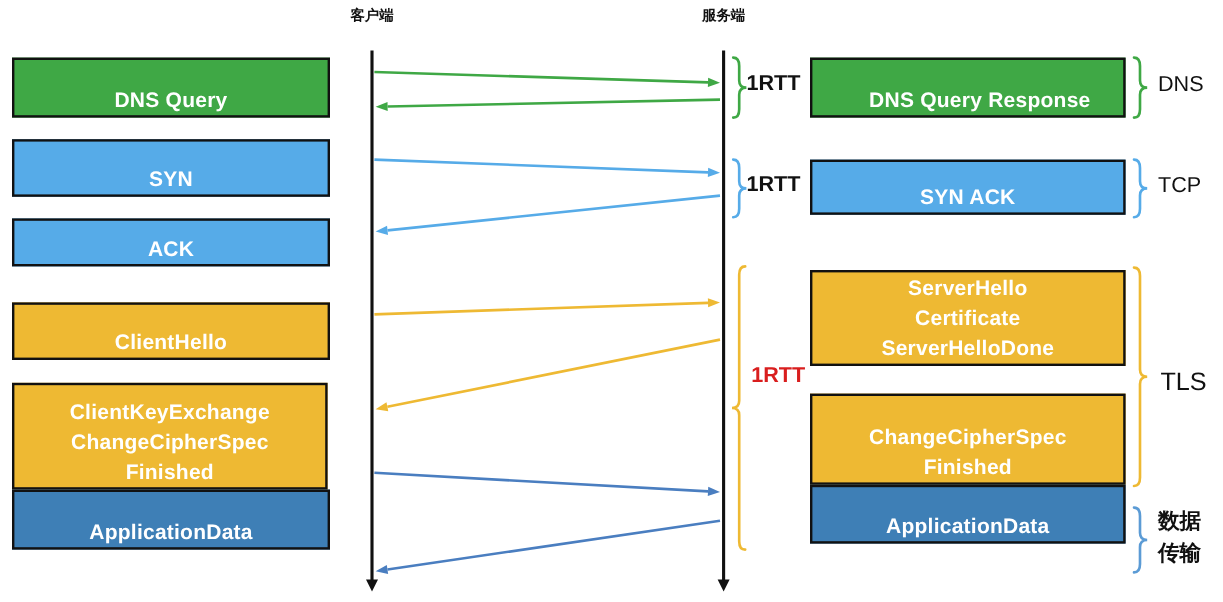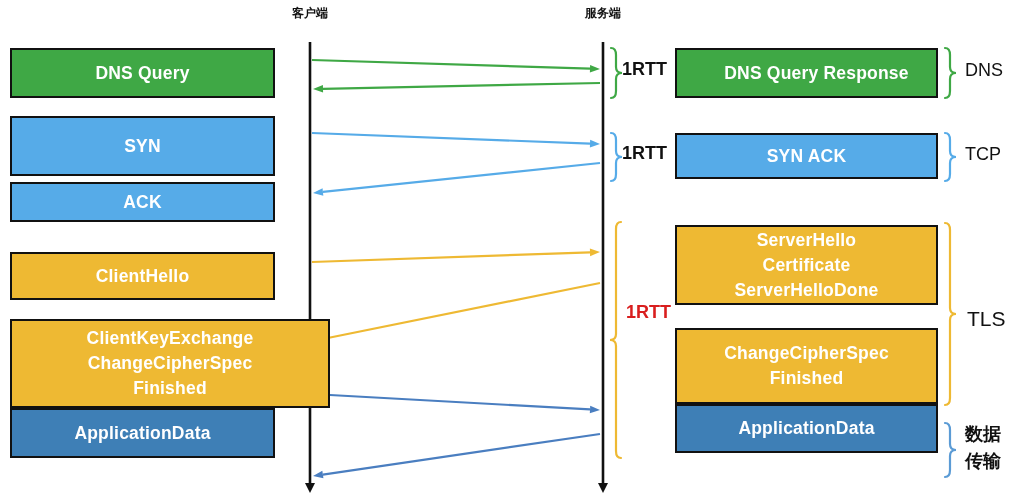--- a/index.html
+++ b/index.html
@@ -4,21 +4,21 @@
 <style>
   html,body { margin:0; padding:0; background:#fff; }
   .stage {
     position:relative; width:1019px; height:502px; background:#ffffff;
     font-family:"Liberation Sans","DejaVu Sans",sans-serif; overflow:hidden;
   }
   #layer { position:absolute; left:0; top:0; }
   .box {
     position:absolute; box-sizing:border-box; border:2px solid #111;
     color:#fff; font-weight:bold; font-size:17.5px; line-height:25px;
-    display:flex; flex-direction:column; align-items:center; justify-content:center;
+    display:flex; flex-direction:column; align-items:center; justify-content:flex-end;
     text-align:center; letter-spacing:0.2px;
   }
   .hdr { position:absolute; width:100px; text-align:center; font-size:12px; font-weight:600; color:#111; }
   #hdr-client { left:260px; top:5px; }
   #hdr-server { left:553px; top:5px; }
   .slbl { position:absolute; font-size:18px; color:#111; white-space:nowrap; }
   .rtt { font-weight:600; }
   #lbl-rtt-dns { left:622px; top:59px; }
   #lbl-rtt-tcp { left:622px; top:143px; }
   #lbl-rtt-tls { left:626px; top:302px; font-weight:700; color:#d91e1e; }
@@ -60,30 +60,30 @@
       <path d="M 945 48 Q 950 48 950 55 L 950 67 Q 950 73 956 73 Q 950 73 950 79 L 950 91 Q 950 98 945 98" fill="none" stroke="#3fa845" stroke-width="2.2" stroke-linecap="round"></path>
       <path d="M 945 133 Q 950 133 950 140 L 950 151 Q 950 157 956 157 Q 950 157 950 163 L 950 174 Q 950 181 945 181" fill="none" stroke="#56abe8" stroke-width="2.2" stroke-linecap="round"></path>
       <path d="M 945 223 Q 950 223 950 230 L 950 308 Q 950 314 956 314 Q 950 314 950 320 L 950 398 Q 950 405 945 405" fill="none" stroke="#eeb933" stroke-width="2.2" stroke-linecap="round"></path>
       <path d="M 945 423 Q 950 423 950 430 L 950 444 Q 950 450 956 450 Q 950 450 950 456 L 950 470 Q 950 477 945 477" fill="none" stroke="#5b9bd5" stroke-width="2.2" stroke-linecap="round"></path>
     </svg>
 
   <div id="boxes-layer">
       <div class="box" style="left: 10px; top: 48px; width: 265px; height: 50px; background: rgb(63, 168, 69);">
         <div>DNS Query</div>
       </div>
-      <div class="box" style="left: 10px; top: 116px; width: 265px; height: 60px; background: rgb(86, 171, 232);">
+      <div class="box" style="left: 10px; top: 116px; width: 265px; height: 48px; background: rgb(86, 171, 232);">
         <div>SYN</div>
       </div>
       <div class="box" style="left: 10px; top: 182px; width: 265px; height: 40px; background: rgb(86, 171, 232);">
         <div>ACK</div>
       </div>
       <div class="box" style="left: 10px; top: 252px; width: 265px; height: 48px; background: rgb(238, 185, 51);">
         <div>ClientHello</div>
       </div>
-      <div class="box" style="left: 10px; top: 319px; width: 320px; height: 89px; background: rgb(238, 185, 51);">
+      <div class="box" style="left: 10px; top: 319px; width: 263px; height: 89px; background: rgb(238, 185, 51);">
         <div>ClientKeyExchange</div>
         <div>ChangeCipherSpec</div>
         <div>Finished</div>
       </div>
       <div class="box" style="left: 10px; top: 408px; width: 265px; height: 50px; background: rgb(62, 127, 182);">
         <div>ApplicationData</div>
       </div>
       <div class="box" style="left: 675px; top: 48px; width: 263px; height: 50px; background: rgb(63, 168, 69); padding-left: 20px;">
         <div>DNS Query Response</div>
       </div>

